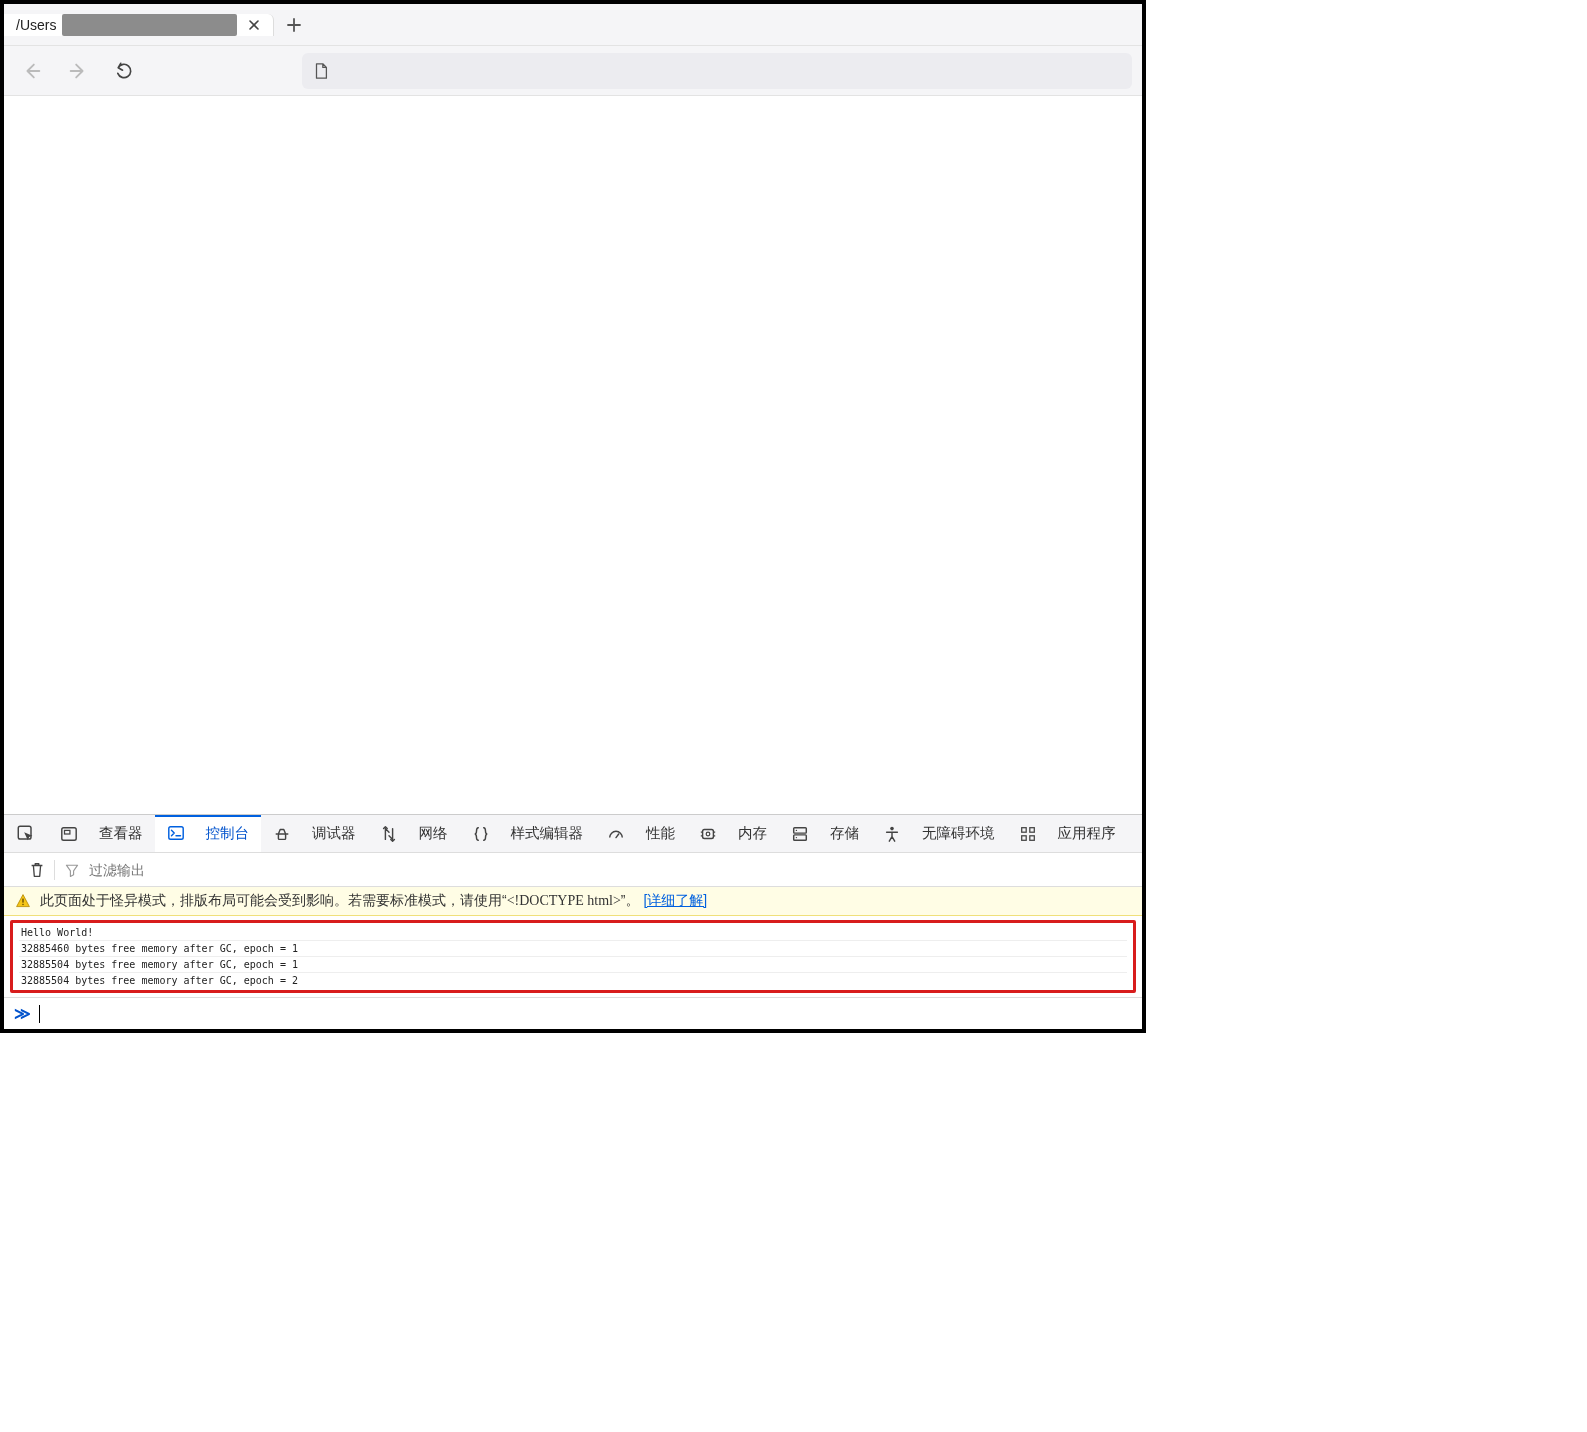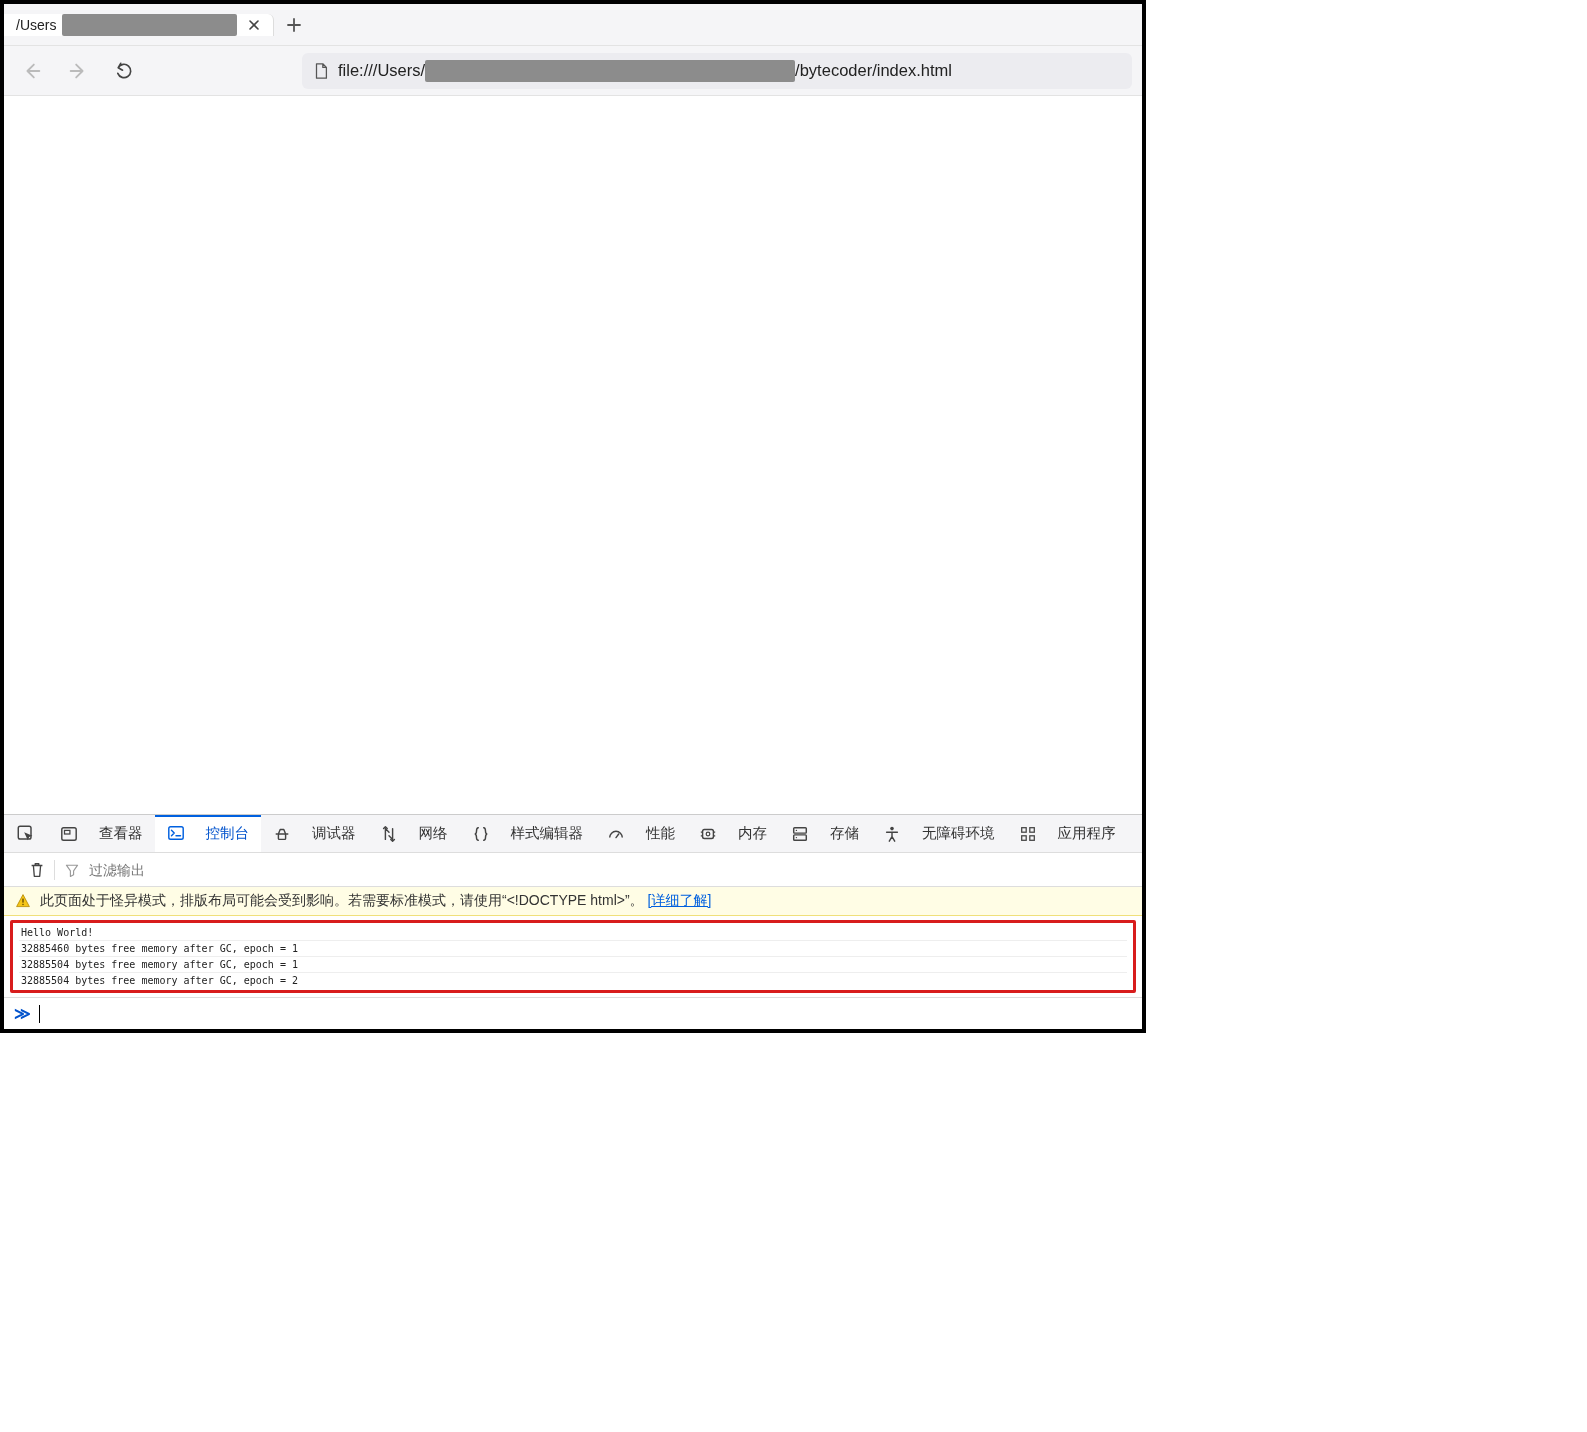--- a/index.html
+++ b/index.html
@@ -178,21 +178,21 @@
     background: #fffde5;
     border-bottom: 1px solid #f0e07a;
     padding: 5px 10px;
     display: flex;
     align-items: center;
     gap: 8px;
     font-size: 14px;
     color: #333;
   }
   .warn-row code {
-    font-family: Liberation Sans, sans-serif;
+    font-family: Liberation Serif, serif;
   }
   .warn-row a {
     color: #0060df;
     text-decoration: underline;
   }
   
   .log-area {
     padding: 4px 0 2px 0;
     font-family: Menlo, Consolas, monospace;
     font-size: 10px;
@@ -267,25 +267,20 @@
       <svg width="20" height="20" viewBox="0 0 24 24">
           <path d="M4 12 a8 8 0 1 1 3 6.2 M4 12 V6 M4 12 H10" stroke="#444" stroke-width="2" fill="none" stroke-linecap="round" stroke-linejoin="round" transform="rotate(30 12 12)"></path>
         </svg>
     </div>
     <div class="urlbar">
       <span class="dev-ico">
         <svg width="18" height="18" viewBox="0 0 20 20">
             <path d="M5 2 h7 l4 4 v12 h-11 z M12 2 v4 h4" stroke="#555" stroke-width="1.4" fill="none" stroke-linejoin="round"></path>
           </svg>
       </span>
-      <span class="url-text">
-        <span>file:///Users/</span>
-        <span class="url-redact"></span>
-        <span>/bytecoder/index.html</span>
-      </span>
     </div>
   </div>
 
   <div class="content"></div>
 
   <div class="devtools">
 
     <div class="dev-tabs">
       <div class="dev-tool-btn">
         <svg width="20" height="20" viewBox="0 0 22 22">

